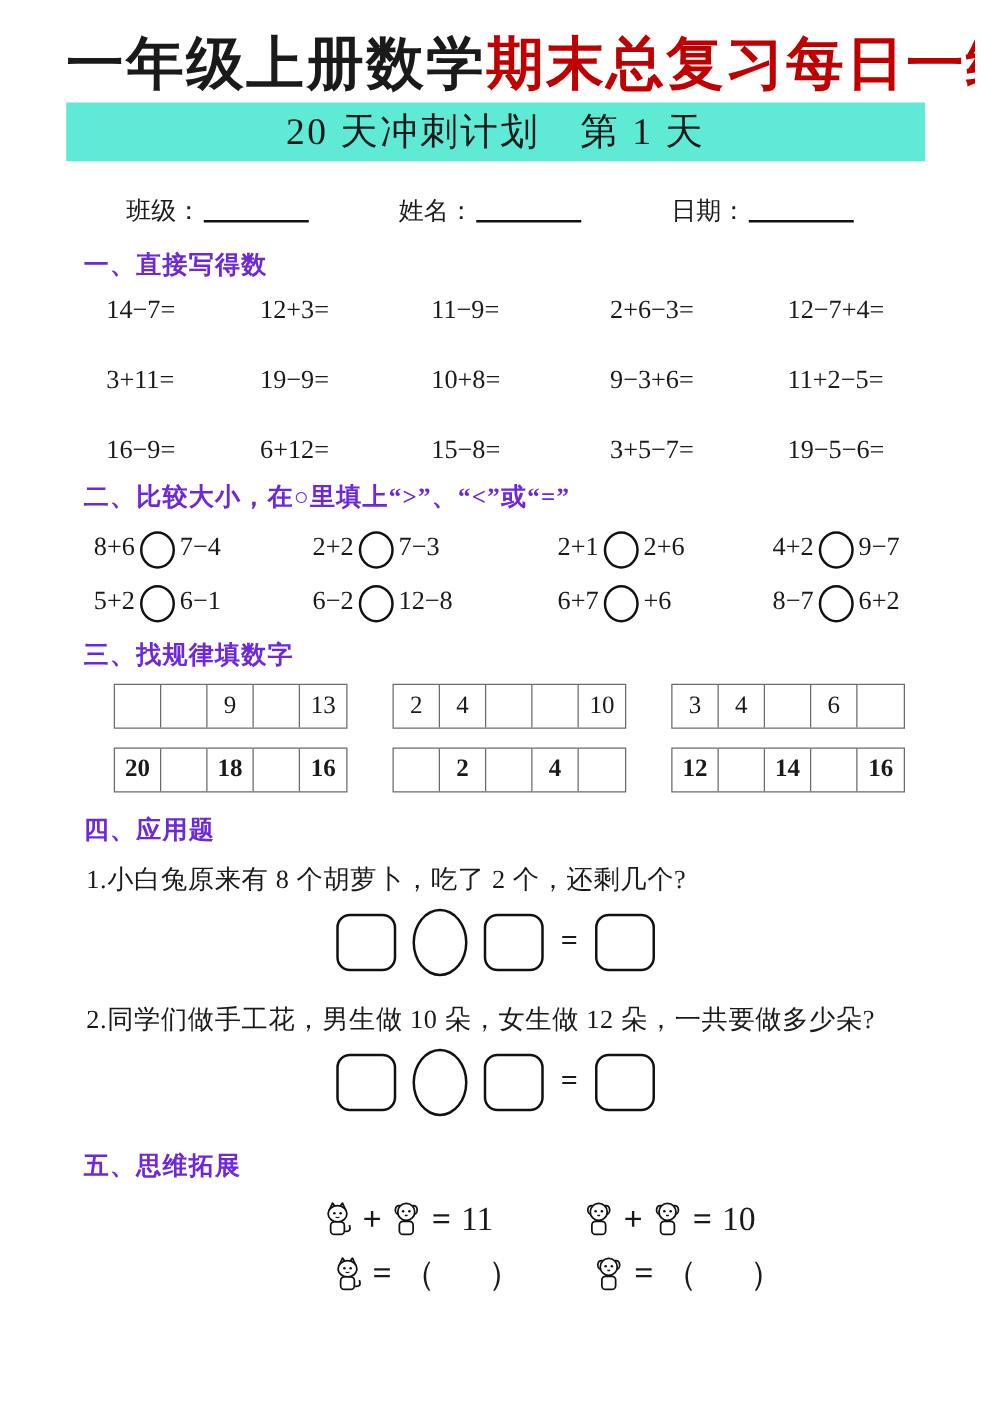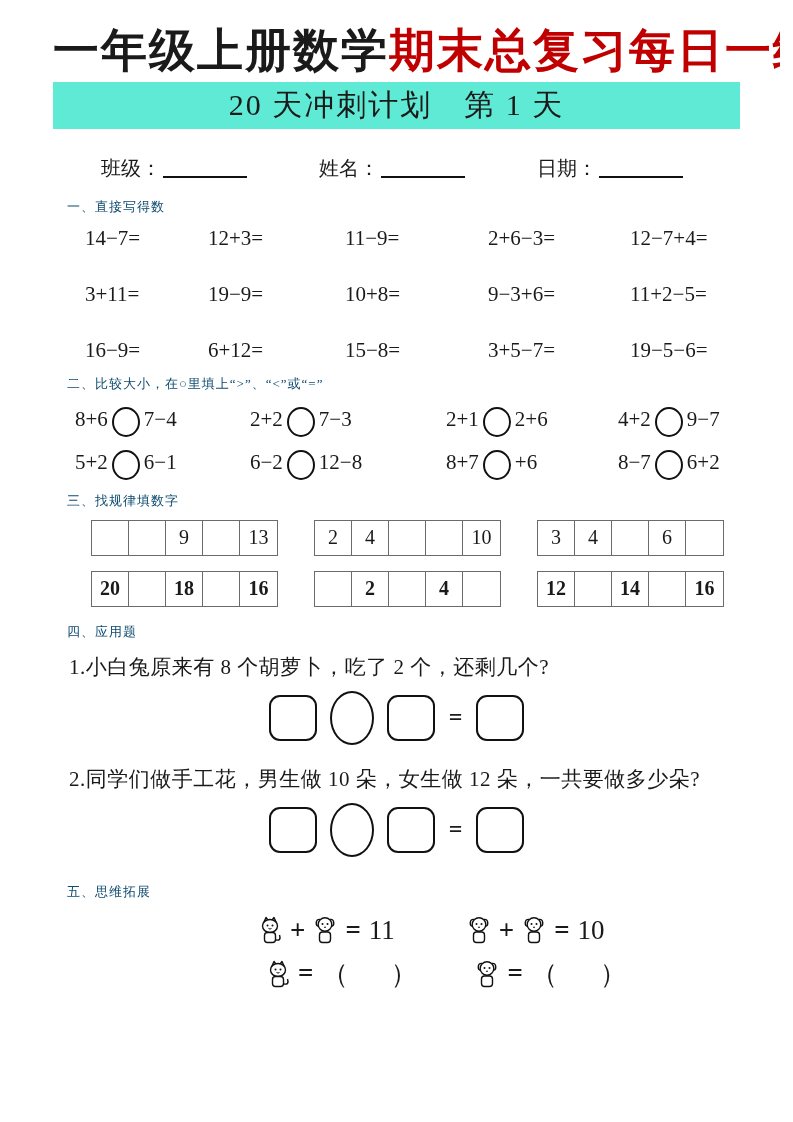--- a/index.html
+++ b/index.html
@@ -15,21 +15,21 @@
   .title .t-red { color:#c00000; }
   
   .banner { margin-top:5px; background:#5eead4; height:47px;
     display:flex; align-items:center; justify-content:center;
     font-size:30px; letter-spacing:2px; }
   
   .meta { margin-top:26px; padding-left:48px; display:flex; gap:72px; font-size:20px; align-items:flex-end; }
   .meta .item { display:flex; align-items:center; }
   .blank { display:inline-block; width:84px; border-bottom:2px solid #111; height:20px; margin-left:2px; }
   
-  .sec-title { color:#0c4a6e; font-weight:normal; font-size:13px; padding-left:14px; letter-spacing:1px; }
+  .sec-title { color:#6d28d9; font-weight:bold; font-size:20px; padding-left:14px; letter-spacing:1px; }
   .st1 { margin-top:16px; }
   .st2 { margin-top:12px; }
   .st3 { margin-top:12px; }
   .st4 { margin-top:16px; }
   .st5 { margin-top:26px; }
   
   .grid1 { margin-top:10px; padding-left:32px; display:grid;
     grid-template-columns:123px 137px 143px 142px auto; row-gap:31px; font-size:21px; }
   
   .grid2 { margin-top:14px; padding-left:22px; display:grid;
@@ -132,21 +132,21 @@
         <span>5+2</span>
         <span class="circle"></span>
         <span>6−1</span>
       </span>
     <span class="cmp">
         <span>6−2</span>
         <span class="circle"></span>
         <span>12−8</span>
       </span>
     <span class="cmp">
-        <span>8+7</span>
+        <span>6+7</span>
         <span class="circle"></span>
         <span>+6</span>
       </span>
     <span class="cmp">
         <span>8−7</span>
         <span class="circle"></span>
         <span>6+2</span>
       </span>
   </div>
 

